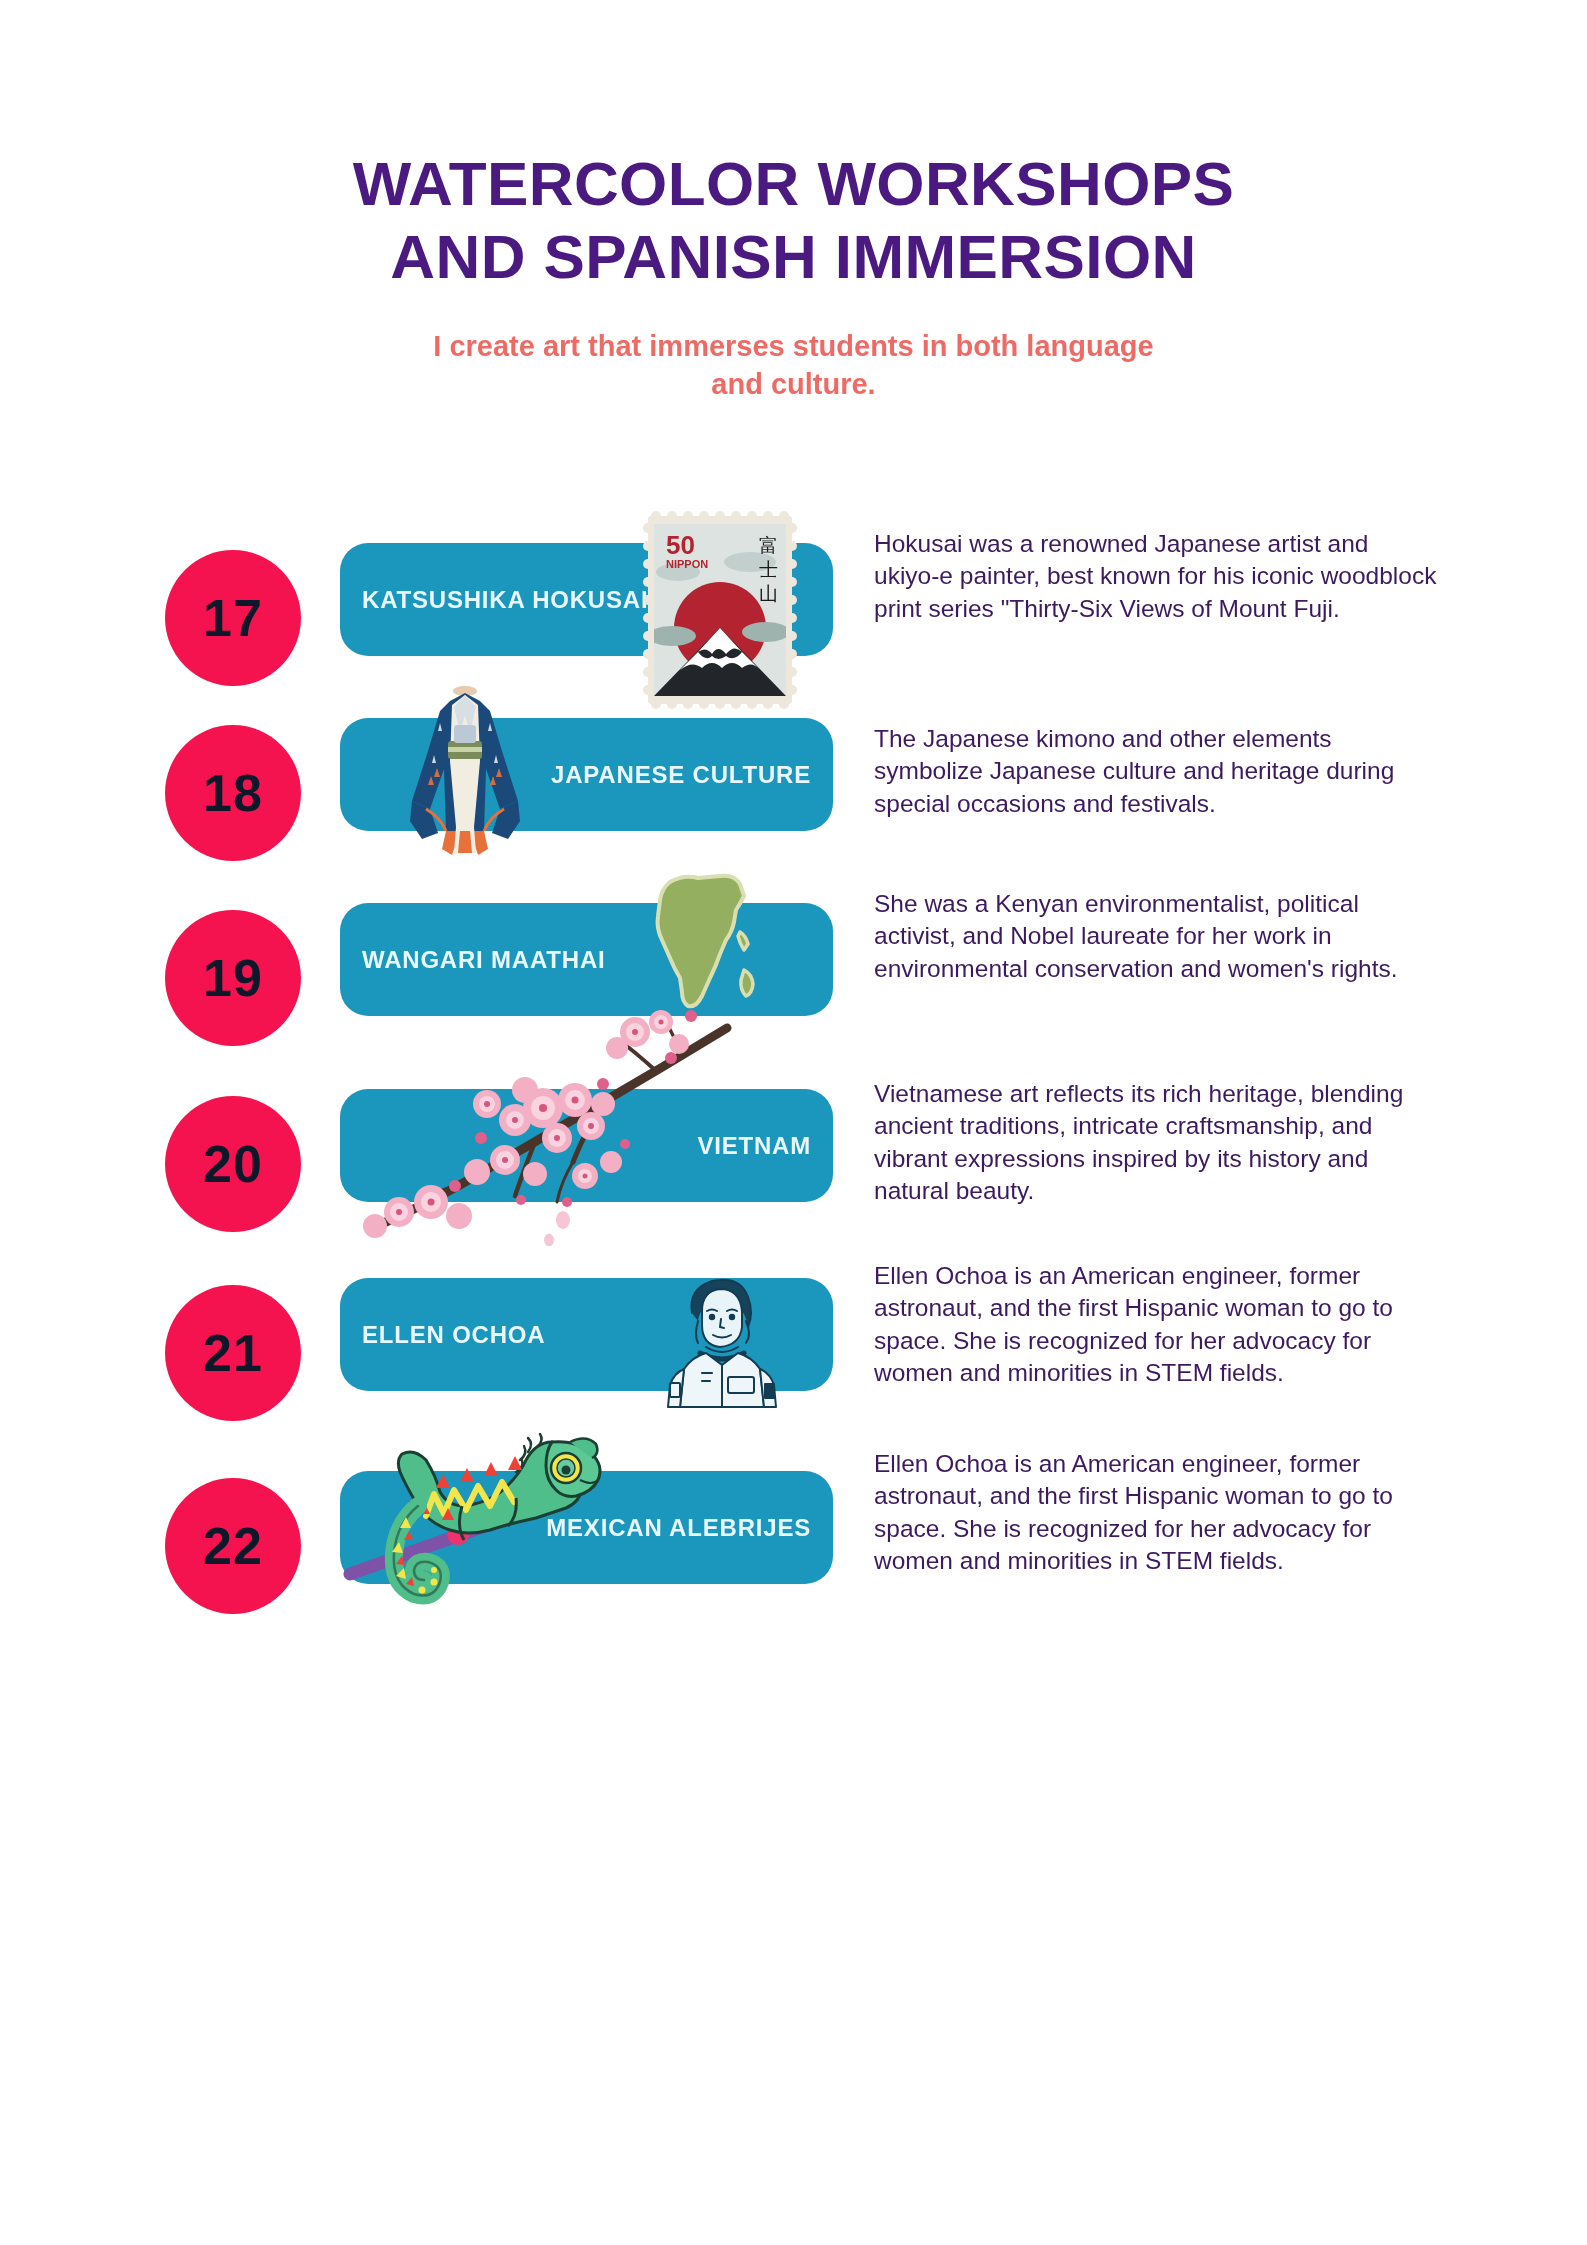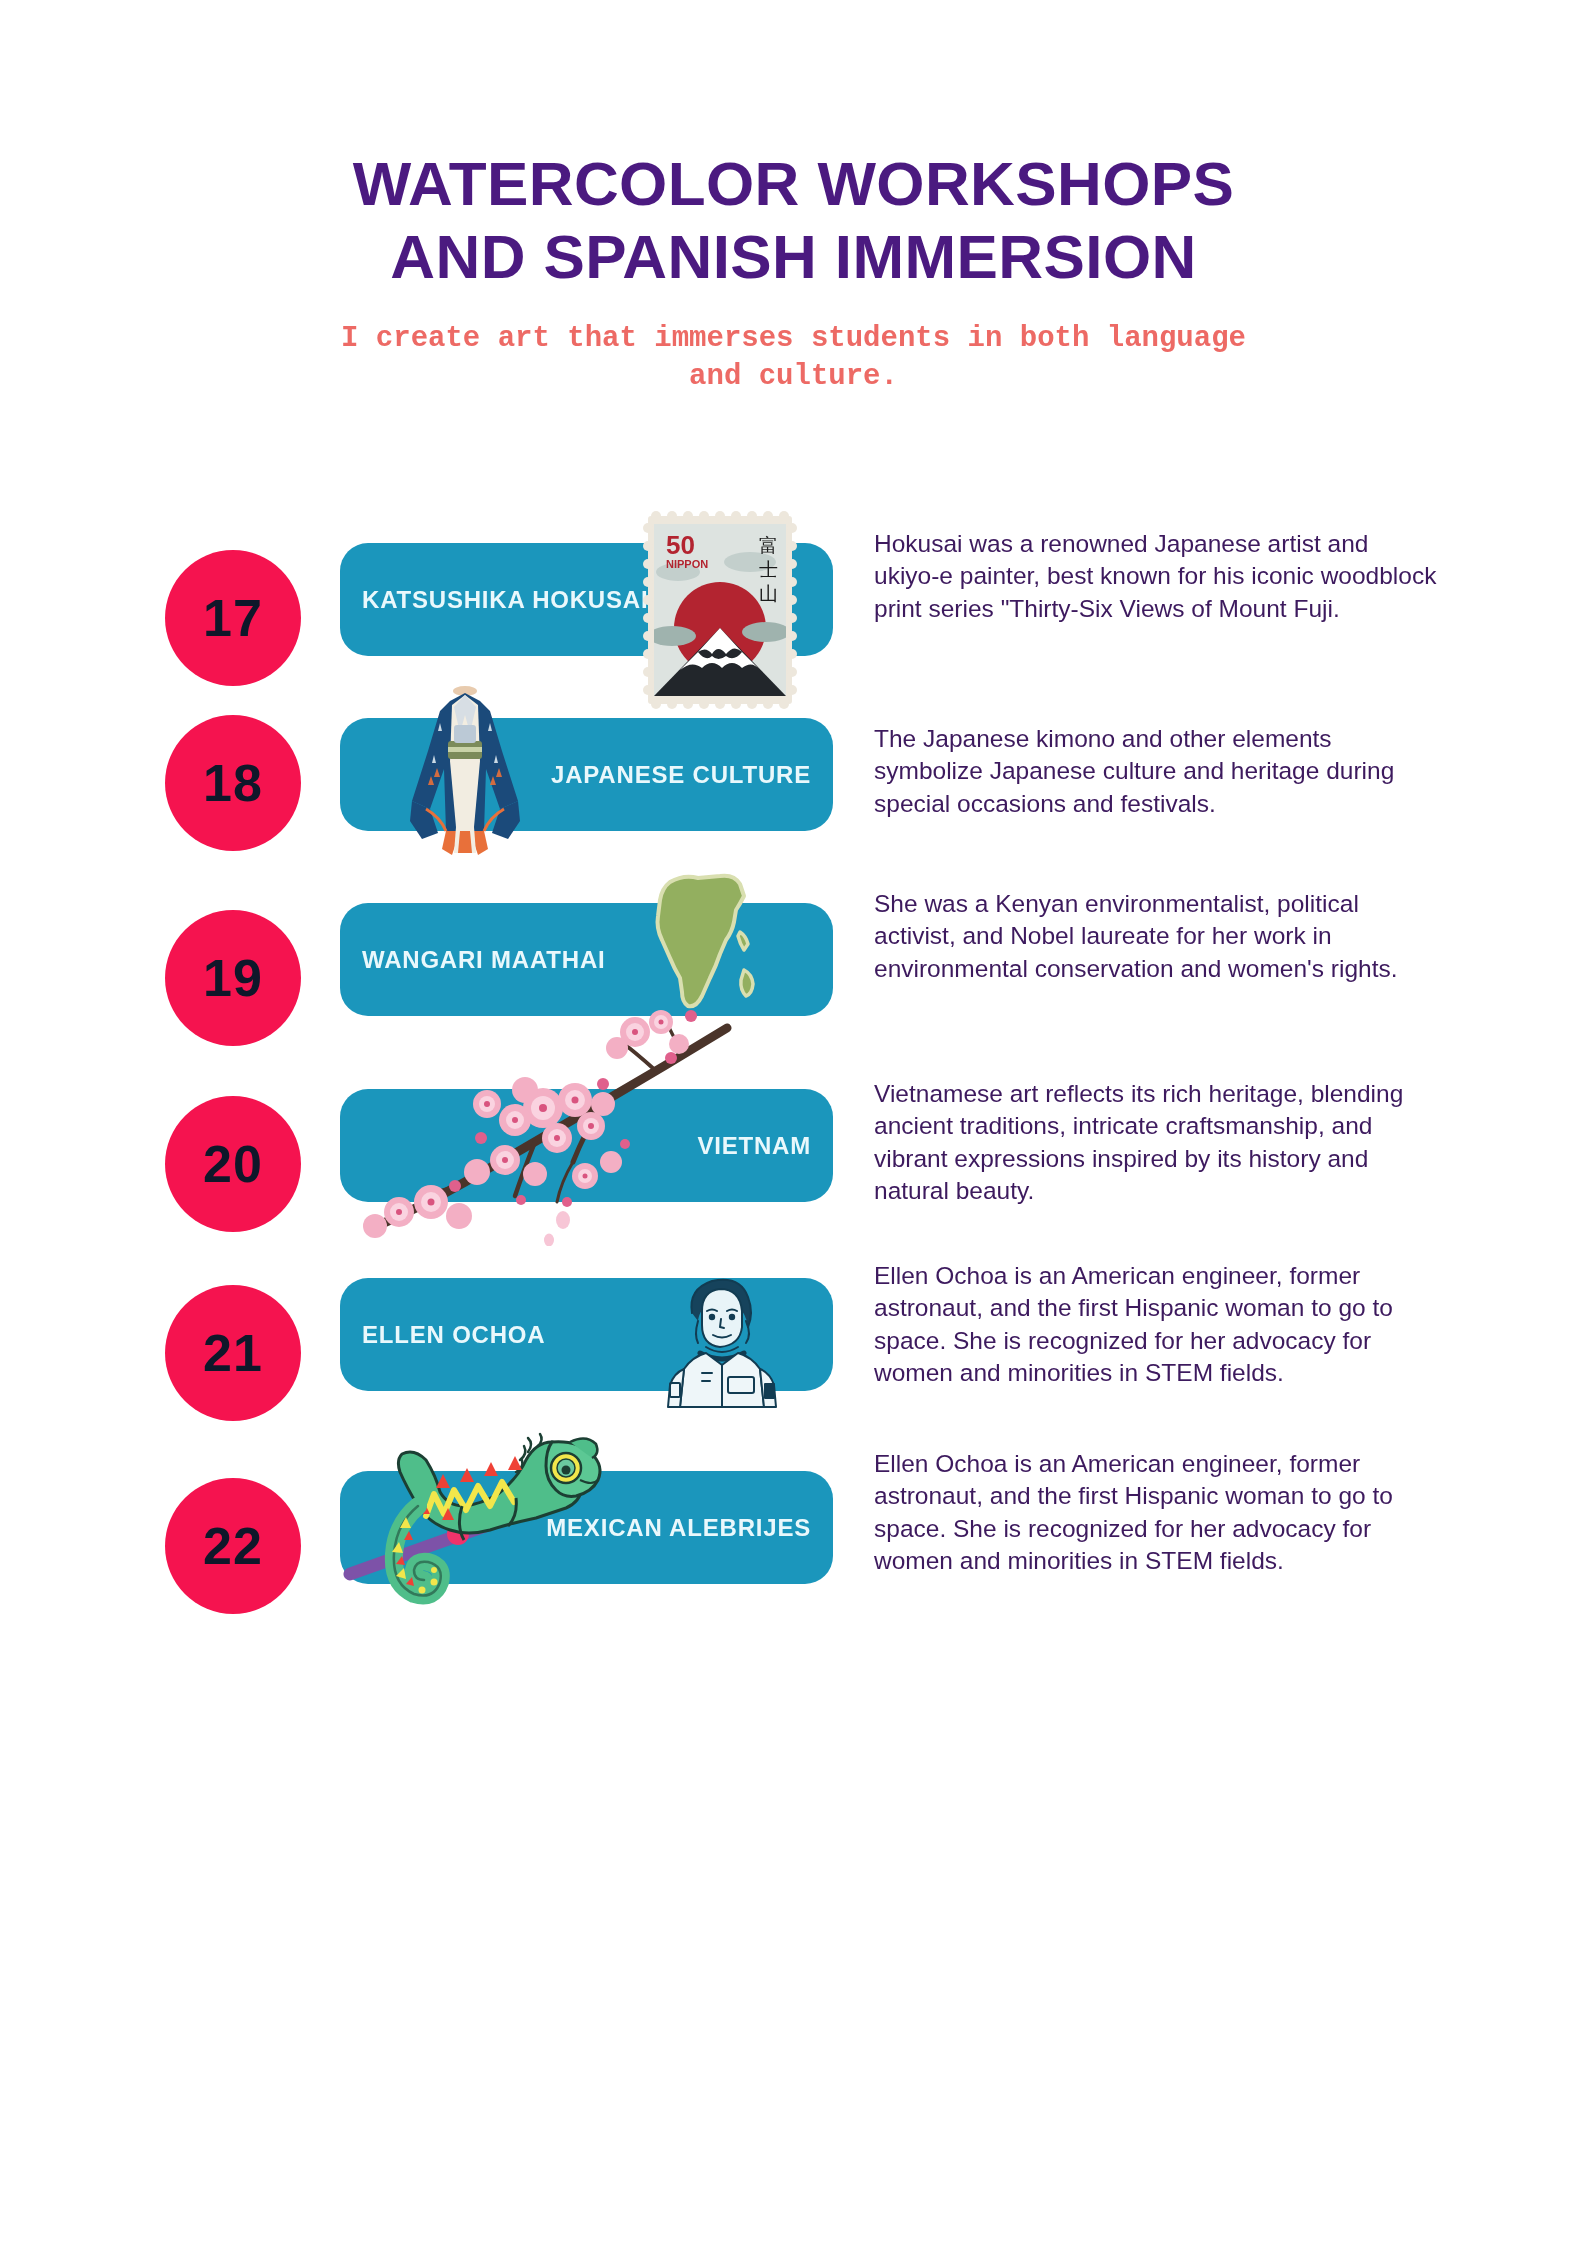--- a/index.html
+++ b/index.html
@@ -29,27 +29,26 @@
   }
   .title {
     font-size: 62px;
     font-weight: 700;
     color: #4B1A80;
     letter-spacing: 0.4px;
     line-height: 1.17;
     white-space: pre-line;
   }
   .subtitle {
-    margin-top: 27px;
+    margin-top: 35px;
     font-size: 29px;
     font-weight: 700;
     color: #ED6A65;
     line-height: 1.3;
     white-space: pre-line;
-    font-family: Liberation Mono, monospace;
   }
 
   
   .rows { position: absolute; top: 0; left: 0; width: 1587px; height: 2245px; }
 
   .row { position: absolute; left: 0; width: 1587px; }
 
   .badge {
     position: absolute;
     left: 165px;
@@ -105,21 +104,21 @@
 
   .art { position: absolute; z-index: 5; pointer-events: none; }
 
   
   #row-17 { top: 520px; }
   #row-17 .badge { top: 30px; }
   #row-17 .bar   { top: 23px; }
   #row-17 .desc  { top: 8px; }
 
   #row-18 { top: 695px; }
-  #row-18 .badge { top: 20px; }
+  #row-18 .badge { top: 30px; }
   #row-18 .bar   { top: 23px; }
   #row-18 .desc  { top: 28px; }
 
   #row-19 { top: 880px; }
   #row-19 .badge { top: 30px; }
   #row-19 .bar   { top: 23px; padding-left: 20px; }
   #row-19 .desc  { top: 8px; }
 
   #row-20 { top: 1066px; }
   #row-20 .badge { top: 30px; }

